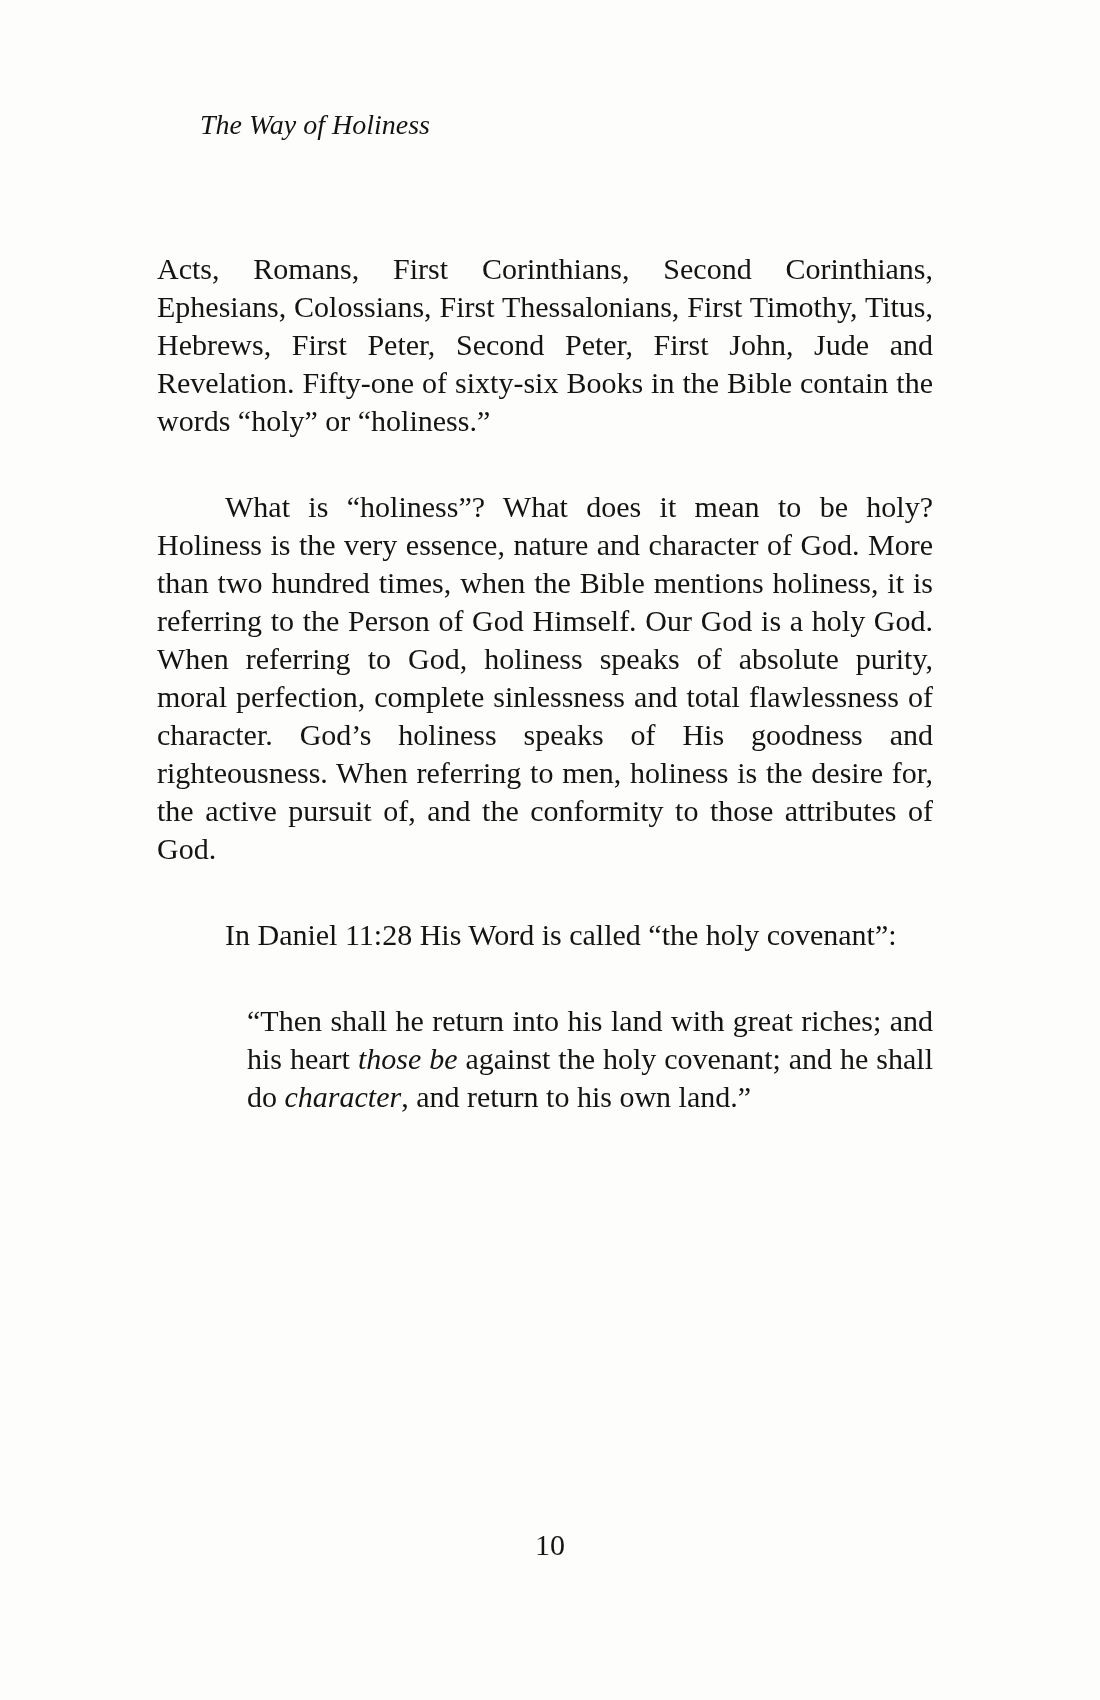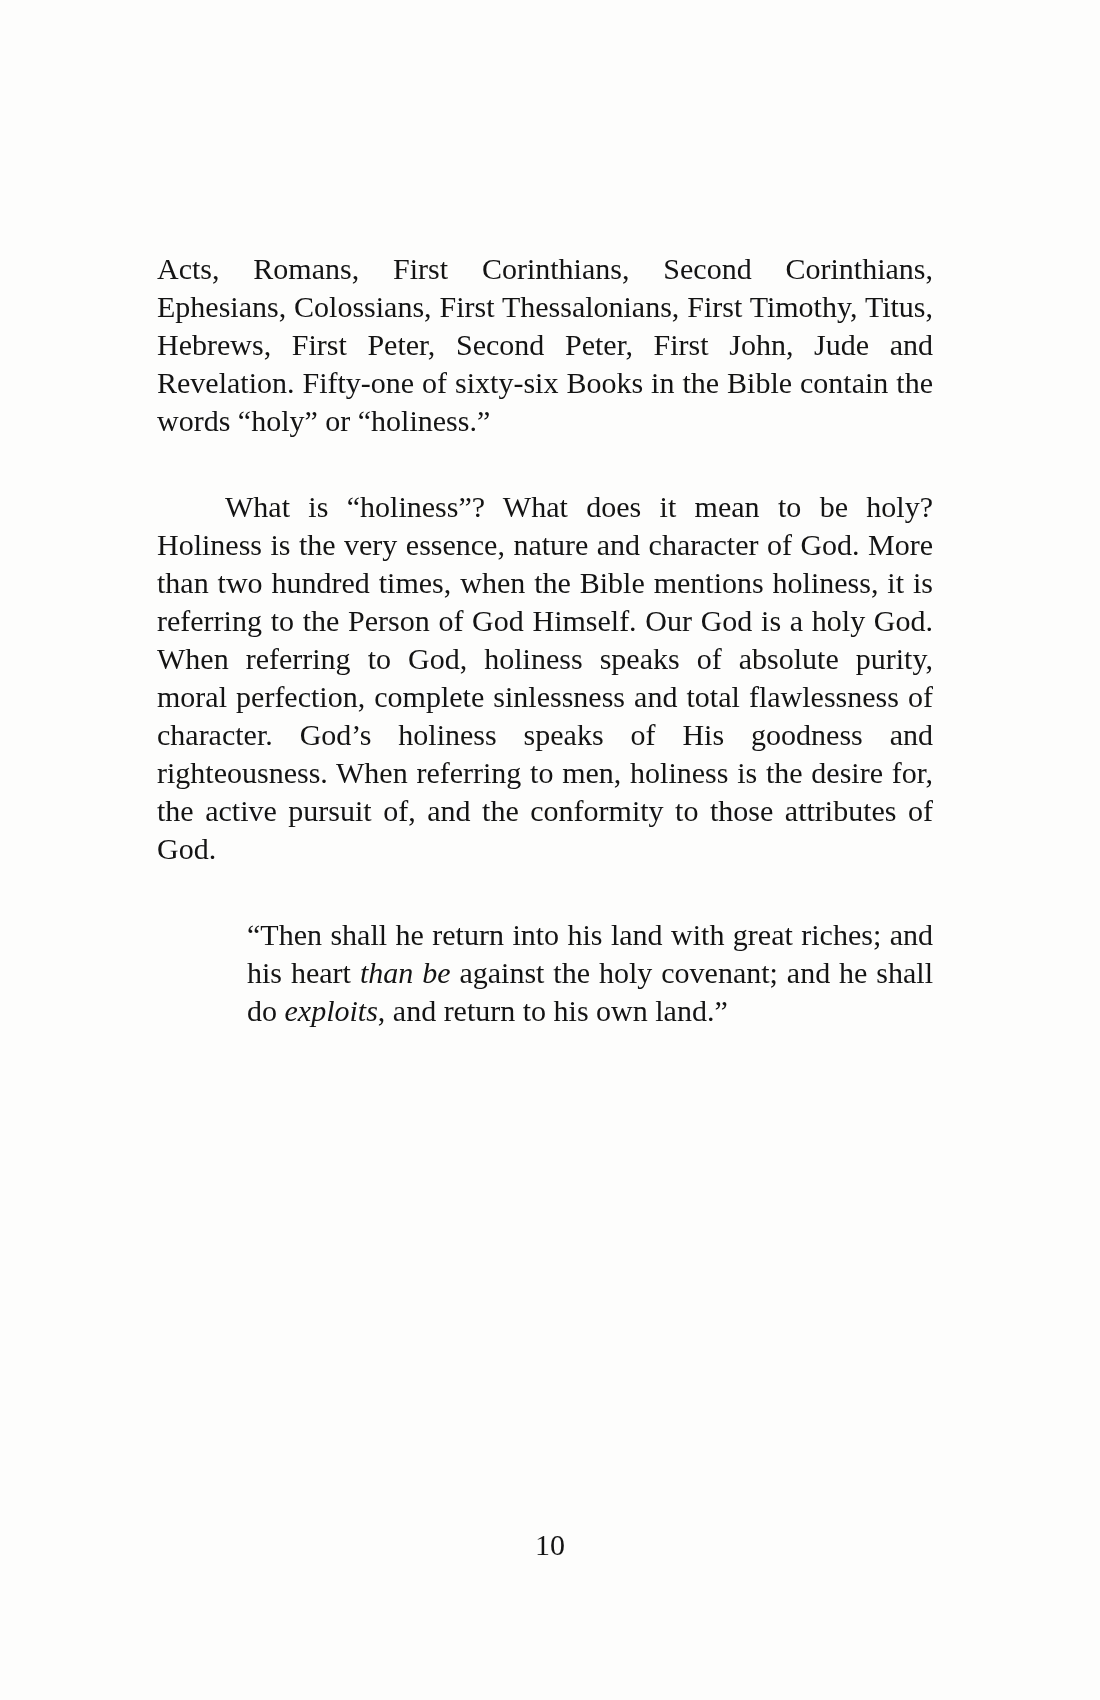--- a/index.html
+++ b/index.html
@@ -59,21 +59,23 @@
     width: 100%;
     text-align: center;
     font-size: 30px;
     line-height: 38px;
   }
 </style>
 </head>
 <body>
 
 <div class="page" style="background: rgb(253, 253, 252); color: rgb(20, 20, 20);">
+  <div class="running-header">The Way of Holiness</div>
 
   <main class="text-block" id="paragraphs">
       <p class="body"><span>Acts, Romans, First Corinthians, Second Corinthians, Ephesians, Colossians, First Thessalonians, First Timothy, Titus, Hebrews, First Peter, Second Peter, First John, Jude and Revelation. Fifty-one of sixty-six Books in the Bible contain the words “holy” or “holiness.”</span></p>
       <p class="body indent"><span>What is “holiness”? What does it mean to be holy? Holiness is the very essence, nature and character of God. More than two hundred times, when the Bible mentions holiness, it is referring to the Person of God Himself. Our God is a holy God. When referring to God, holiness speaks of absolute purity, moral perfection, complete sinlessness and total flawlessness of character. God’s holiness speaks of His goodness and righteousness. When referring to men, holiness is the desire for, the active pursuit of, and the conformity to those attributes of God.</span></p>
-      <blockquote class="quote"><span>“Then shall he return into his land with great riches; and his heart </span><span class="italic">than be</span><span> against the holy covenant; and he shall do </span><span class="italic">exploits</span><span>, and return to his own land.”</span></blockquote>
+      <p class="body indent"><span>In Daniel 11:28 His Word is called “the holy covenant”:</span></p>
+      <blockquote class="quote"><span>“Then shall he return into his land with great riches; and his heart </span><span class="italic">those be</span><span> against the holy covenant; and he shall do </span><span class="italic">character</span><span>, and return to his own land.”</span></blockquote>
     </main>
 
   <div class="page-number">10</div>
 </div>
 
 </body></html>

